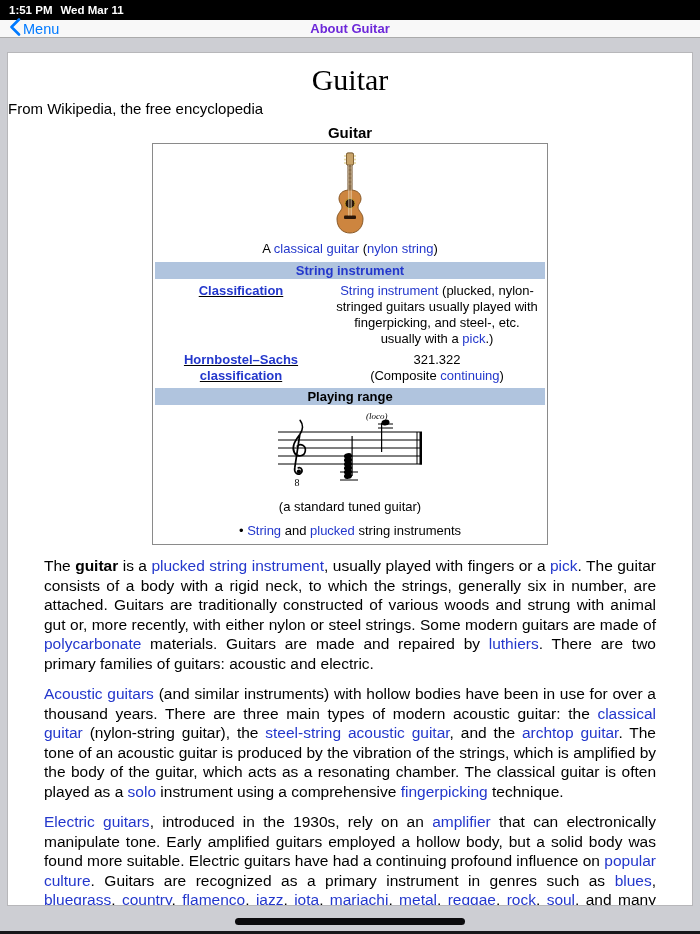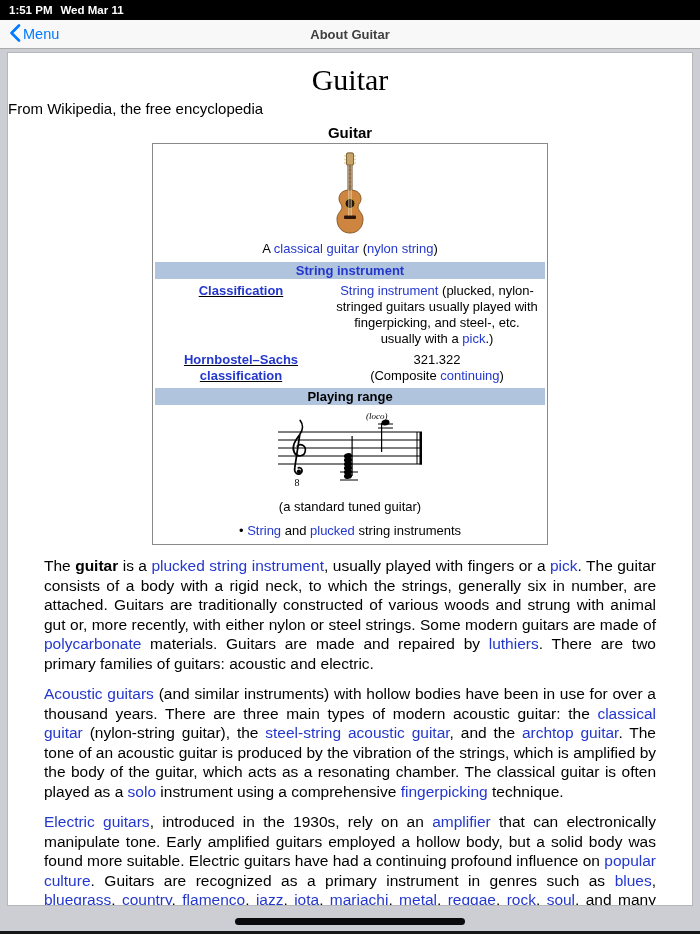--- a/index.html
+++ b/index.html
@@ -7,25 +7,25 @@
   body { background:#3a3a3c; font-family:"Liberation Sans", sans-serif; }
   .screen { width:700px; height:934px; position:relative; background:#cdced3; overflow:hidden; margin:0 auto; }
 
   
   .status-bar { position:absolute; top:0; left:0; right:0; height:20px; background:#000; color:#fff;
     display:flex; align-items:center; justify-content:space-between; padding:0 9px; font-size:11.5px; font-weight:bold; }
   .status-left { display:flex; gap:8px; align-items:center; }
   .status-right { display:flex; align-items:center; gap:6px;margin-top:41px; }
 
   
-  .nav-bar { position:absolute; top:20px; left:0; right:0; height:29px; background:#f8f8f8;
+  .nav-bar { position:absolute; top:20px; left:0; right:0; height:18px; background:#f8f8f8;
     border-bottom:1px solid #ababab; display:flex; align-items:center; justify-content:center; }
   .back-btn { position:absolute; left:9px; top:0; height:100%; display:flex; align-items:center; gap:2px;
     color:var(--ios-blue); font-size:14.5px; cursor:pointer; }
-  .nav-title { font-size:13px; font-weight:bold; color:#404040; }
+  .nav-title { font-size:13px; font-weight:bold; color:#6d28d9; }
 
   
   .page-wrap { position:absolute; top:50px; left:0; right:0; bottom:0; background:#cdced3; }
   .page { position:absolute; top:2px; left:7px; right:7px; bottom:28px; background:#fff;
     border:1px solid #b7b7ba; overflow:hidden; }
   .article-title { margin-top:10px; text-align:center; font-family:"Liberation Serif", serif;
     font-weight:normal; font-size:30px; color:#000; }
   .article-subtitle { font-size:15px; margin-top:3px; color:#000; }
   .infobox-title { text-align:center; font-size:15px; font-weight:bold; margin-top:7px; }
 

